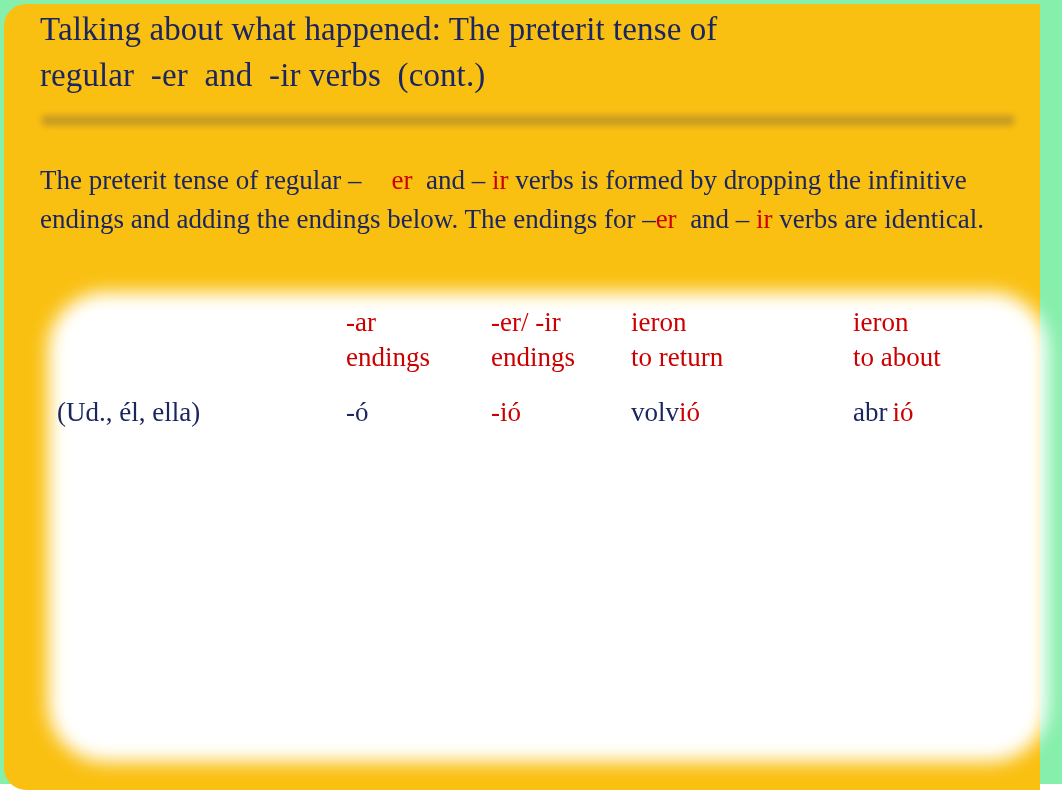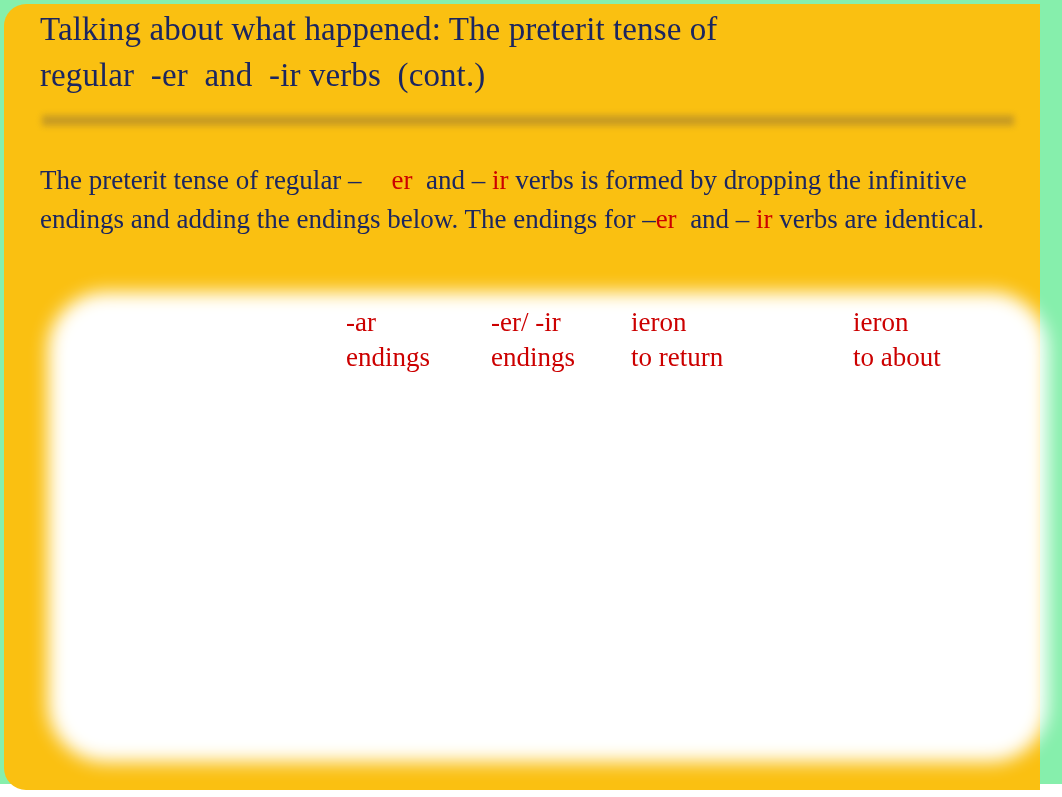--- a/index.html
+++ b/index.html
@@ -168,17 +168,24 @@
             <span class="sub">ieron</span>
             <span class="sub">to return</span>
           </th>
           <th>
             <span class="sub">ieron</span>
             <span class="sub">to about</span>
           </th>
         </tr>
       </thead>
       <tbody id="table-body">
+          <tr>
+            <td><span>(Ud., él, ella)</span></td>
+            <td><span class="navy">-ó</span></td>
+            <td><span class="red">-ió</span></td>
+            <td><span class="navy">volv</span><span class="red">ió</span></td>
+            <td><span class="navy">abr</span><span class="sp"></span><span class="red">ió</span></td>
+          </tr>
         </tbody>
     </table>
   </div>
 
 </div>
 
 </body></html>

